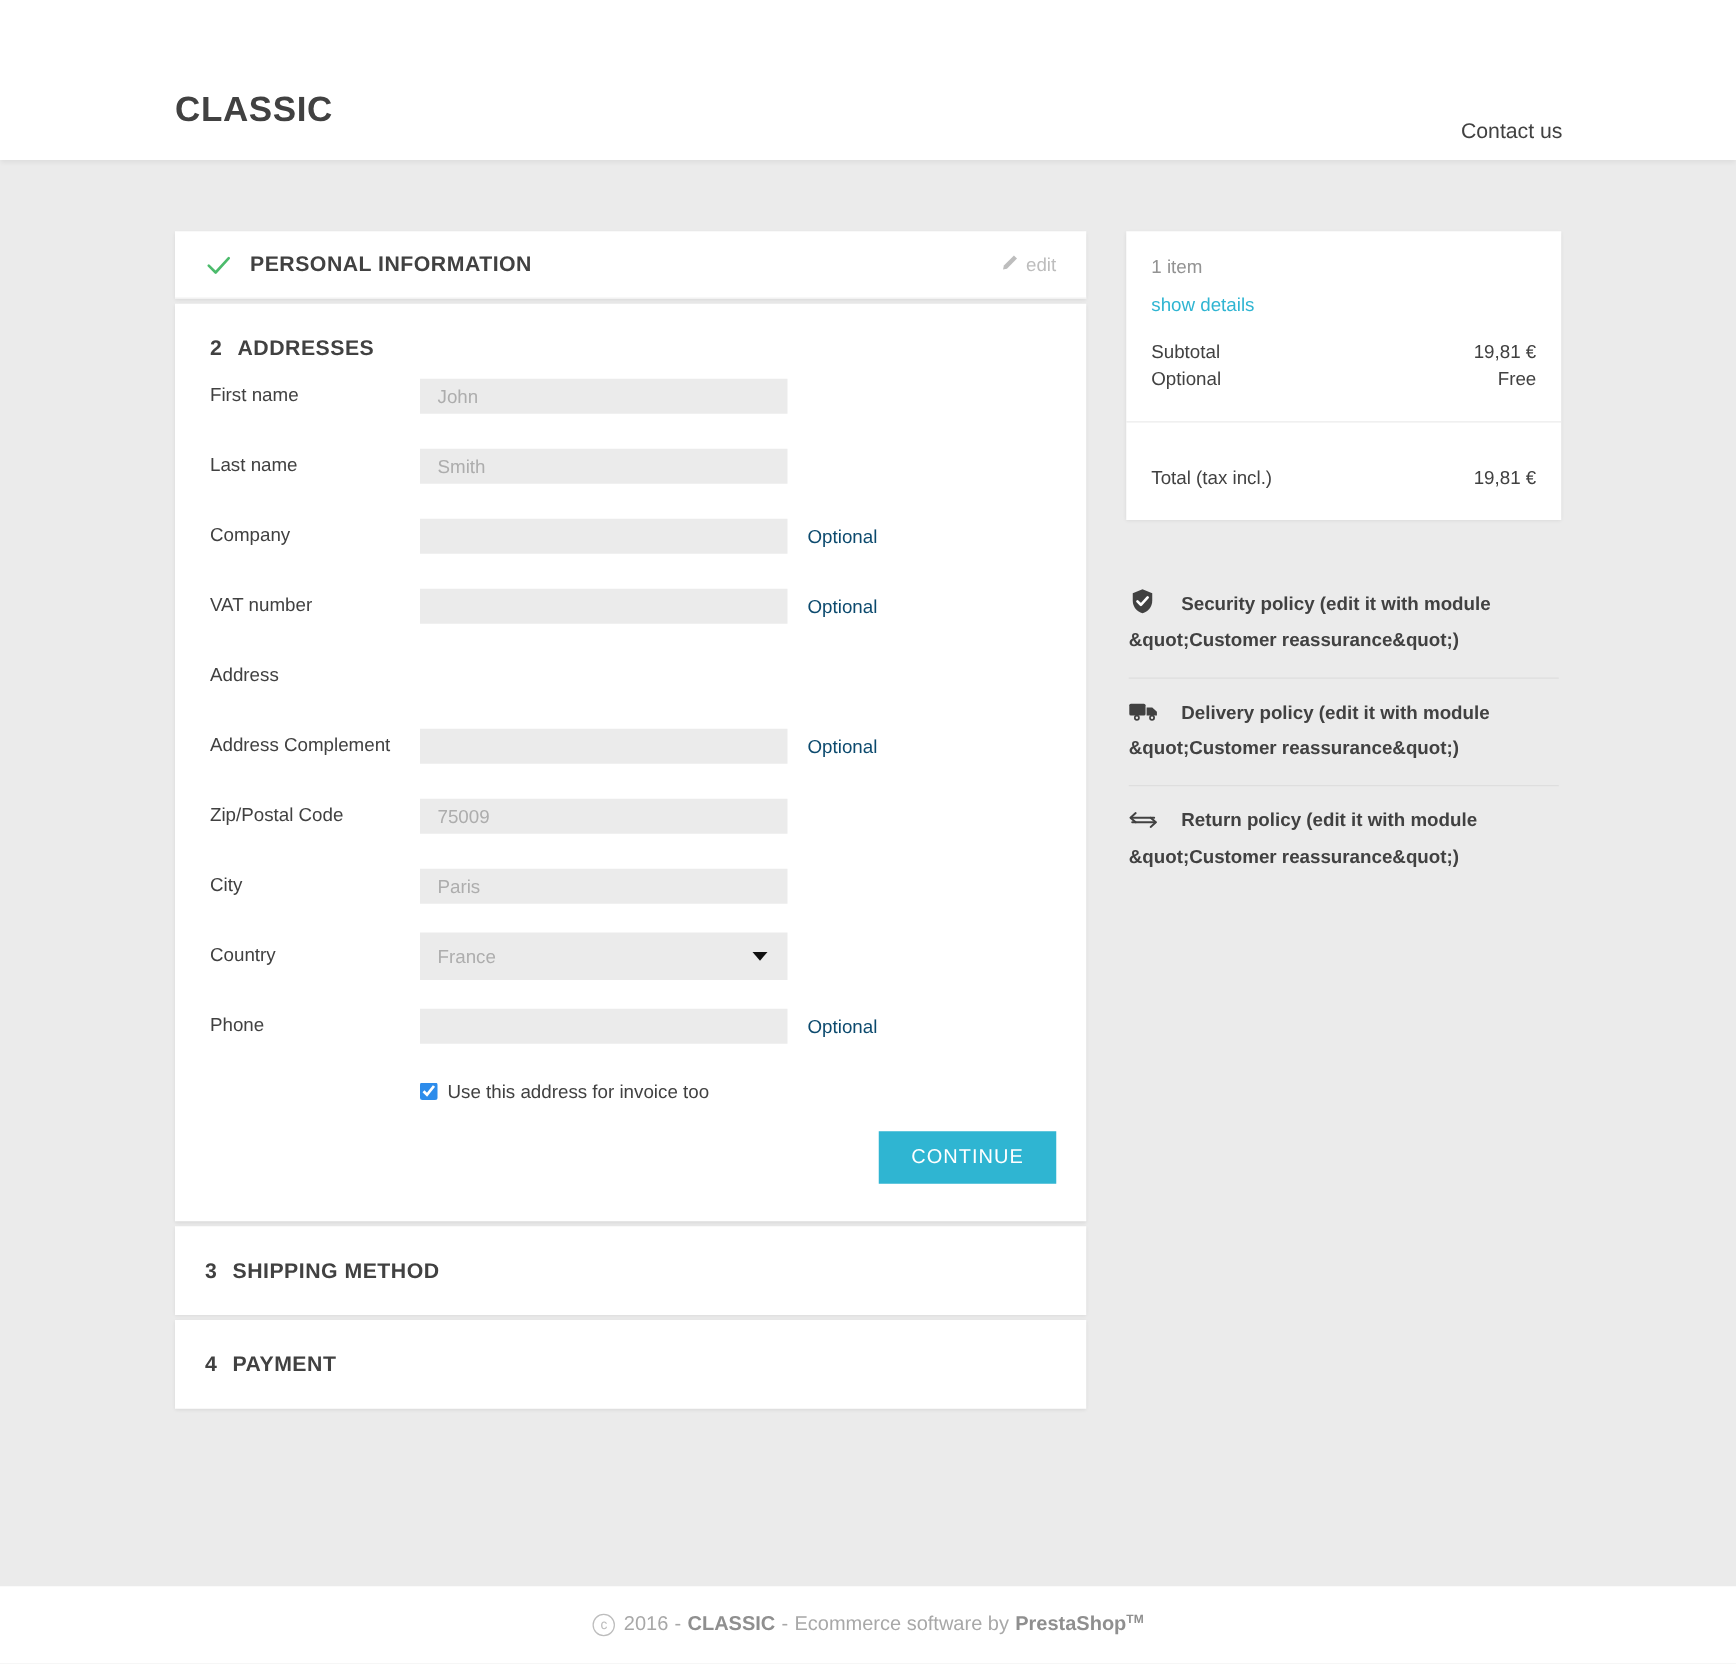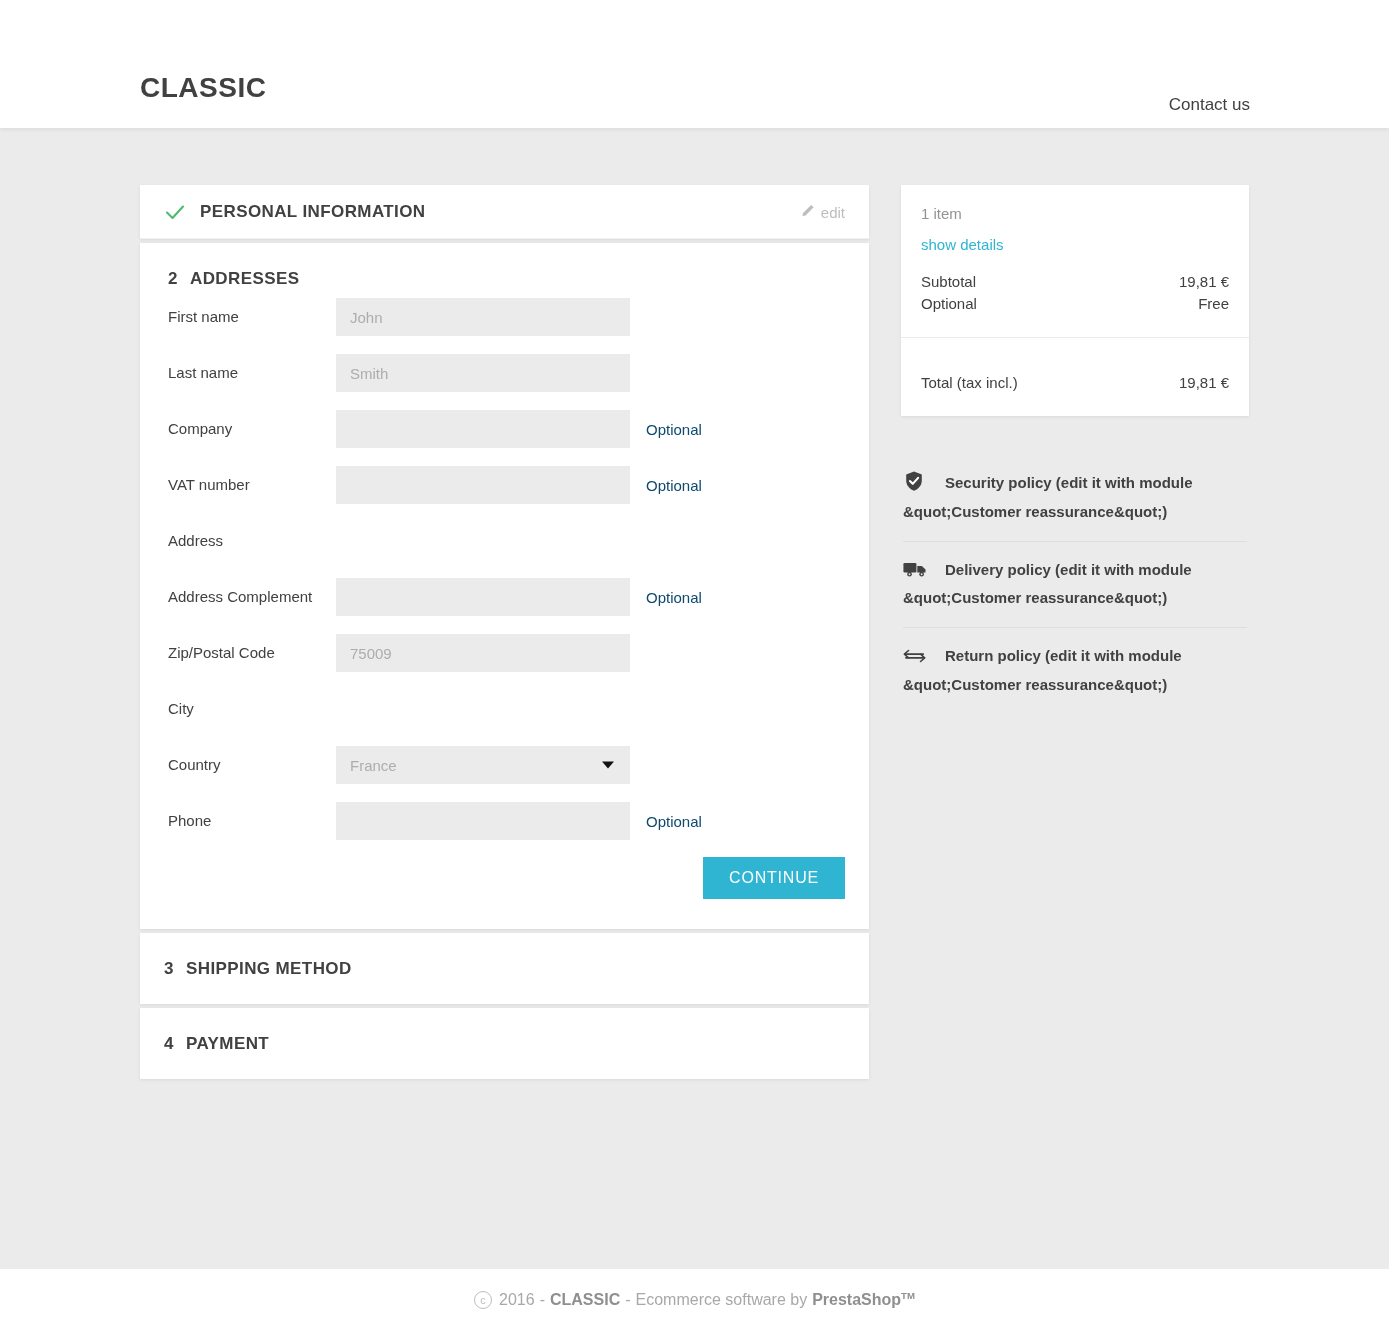--- a/index.html
+++ b/index.html
@@ -139,21 +139,21 @@
     width: 168px;
     flex: 0 0 168px;
     font-size: 15px;
     color: #414141;
     line-height: 1.35;
     padding-right: 10px;
   }
   .form-control {
     width: 294px;
     flex: 0 0 294px;
-    height: 38px;
+    height: 28px;
     background: #ebebeb;
     border: none;
     outline: none;
     font-family: "Liberation Sans", sans-serif;
     font-size: 15px;
     color: #7a7a7a;
     padding: 0 14px;
     border-radius: 0;
   }
   .form-control::placeholder { color: #adadad; opacity: 1; }
@@ -386,35 +386,40 @@
             <label class="form-label">Address Complement</label>
             <input type="text" class="form-control" placeholder="" style="">
             <span class="optional-note">Optional</span>
           </div>
           <div class="form-row">
             <label class="form-label">Zip/Postal Code</label>
             <input type="text" class="form-control" placeholder="75009" style="">
           </div>
           <div class="form-row">
             <label class="form-label">City</label>
+            <input type="text" class="form-control" placeholder="Paris" style="">
           </div>
           <div class="form-row">
             <label class="form-label">Country</label>
             <div class="select-wrap">
               <span class="select-value">France</span>
               <span class="select-caret"></span>
             </div>
           </div>
           <div class="form-row">
             <label class="form-label">Phone</label>
             <input type="text" class="form-control" placeholder="" style="">
             <span class="optional-note">Optional</span>
           </div>
         </form>
 
+      <div id="checkbox-row">
+        <input type="checkbox" id="invoice-checkbox" checked="" style="">
+        <label id="checkbox-label" for="invoice-checkbox">Use this address for invoice too</label>
+      </div>
 
       <div id="continue-row">
         <button id="continue-button">CONTINUE</button>
       </div>
     </div>
 
     <div class="step-card collapsed-step">
       <div class="step-header no-border">
         <span class="step-num">3</span>
         <span class="step-title">SHIPPING METHOD</span>

